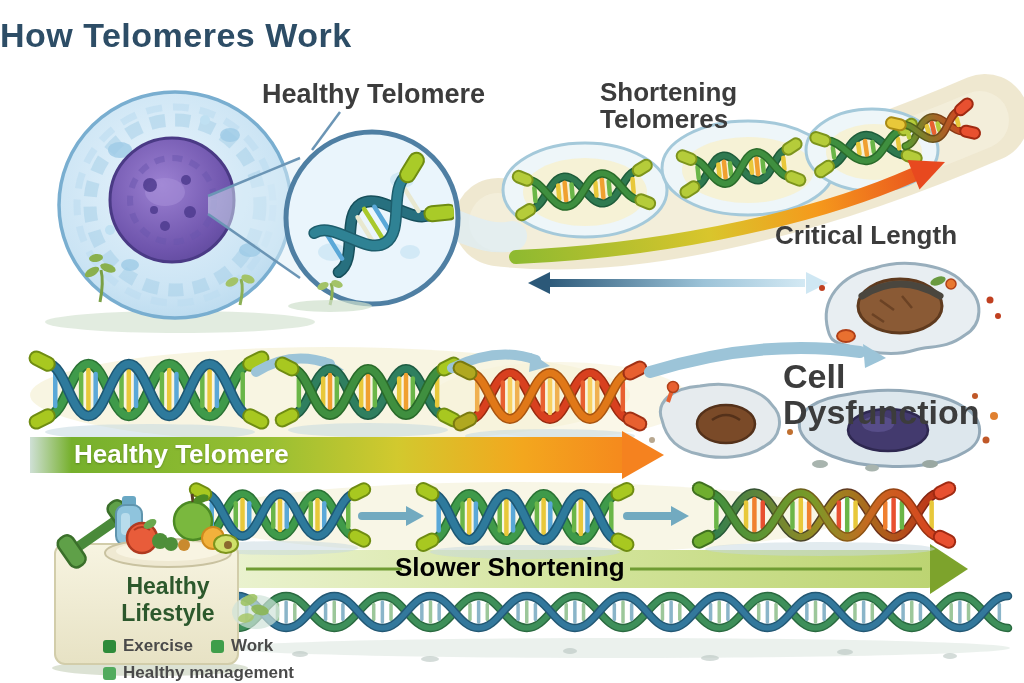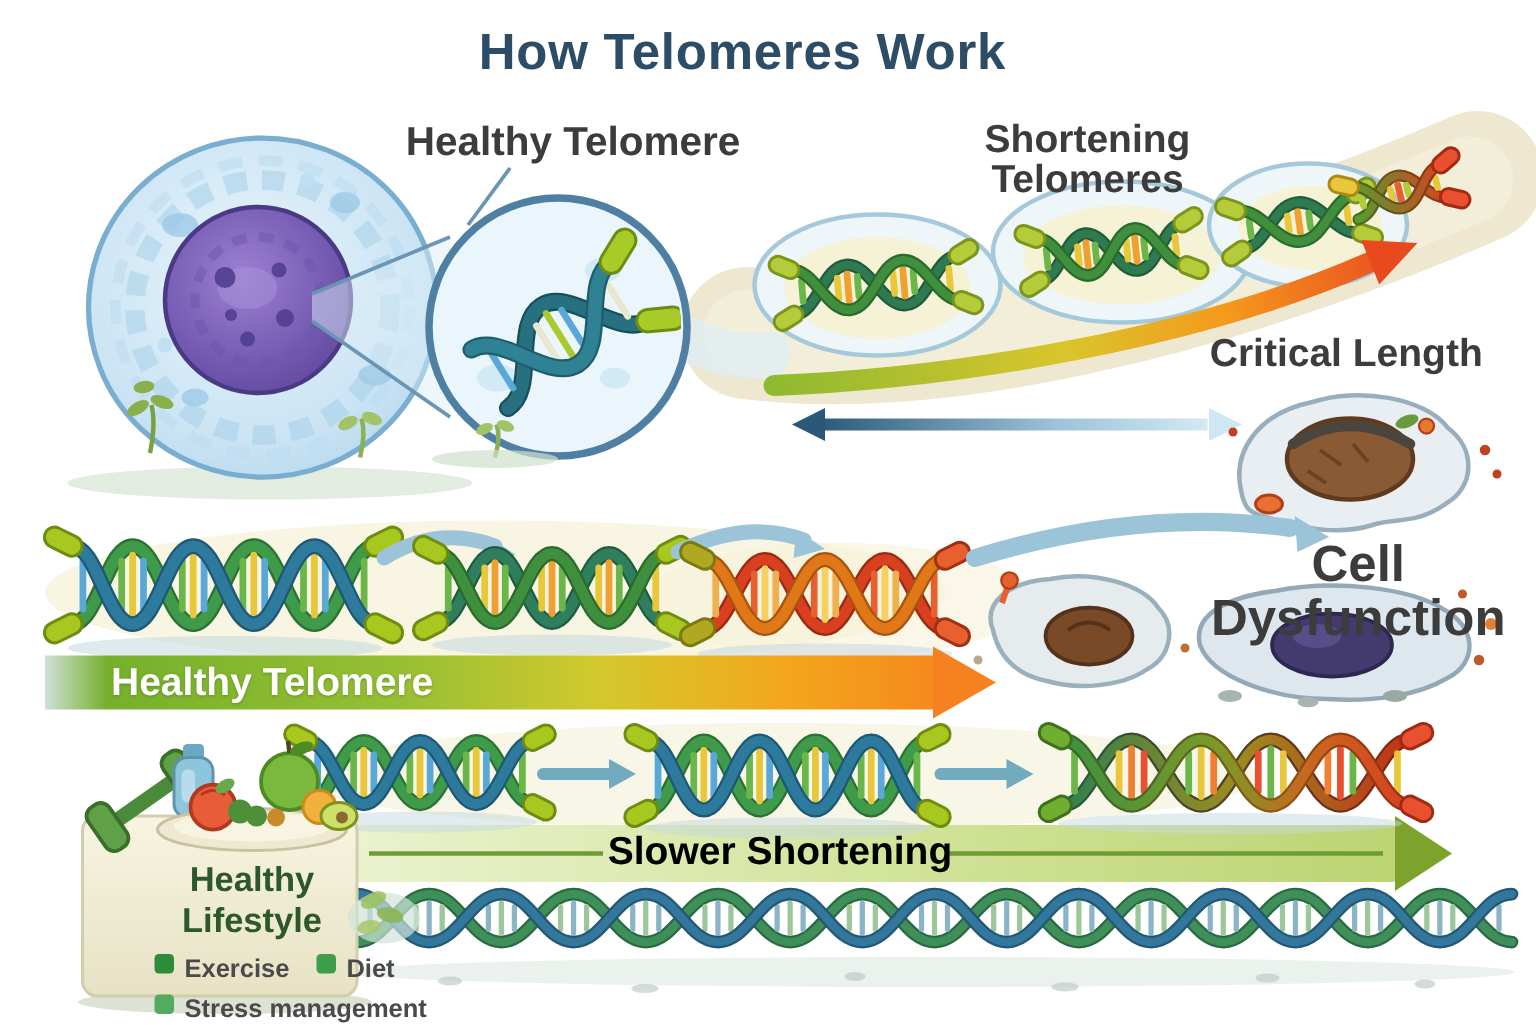--- a/index.html
+++ b/index.html
@@ -1,32 +1,32 @@
 <!DOCTYPE html>
 <html><head>
 <meta charset="utf-8">
 <style>
   html,body{margin:0;padding:0;background:#fff;}
   #stage{position:relative;width:1024px;height:683px;overflow:hidden;background:#fff;
          font-family:"Liberation Sans",sans-serif;}
   #scene{position:absolute;left:0;top:0;}
-  .label{position:absolute;font-weight:bold;color:#3c3c3c;text-align:center;line-height:1.05;}
+  .label{position:absolute;font-weight:bold;color:#3c3c3c;text-align:left;line-height:1.05;}
   .title{left:0;top:18px;width:990px;font-size:34px;color:#2d4d66;letter-spacing:.5px;}
   .lbl-healthy-top{left:262px;top:80px;width:240px;font-size:27px;}
   .lbl-shortening{left:600px;top:79px;width:250px;font-size:26px;}
   .lbl-critical{left:775px;top:222px;width:245px;font-size:26px;}
   .lbl-dysfunction{left:783px;top:359px;width:245px;font-size:34px;}
   .banner-text{left:74px;top:441px;font-size:26px;color:#ffffff;text-align:left;
                text-shadow:0 1px 2px rgba(60,90,20,.45);}
   .slower-text{left:395px;top:554px;width:250px;font-size:26px;color:#000000;}
   .lifebox-text{position:absolute;left:55px;top:573px;width:154px;color:#2c582c;padding-left:36px;}
   .lifebox-title{font-size:23px;font-weight:bold;text-align:center;}
   .legend{margin:9px 0 0 12px;font-size:17px;font-weight:bold;color:#4a4a4a;}
   .legend-row{display:flex;align-items:center;gap:18px;margin-bottom:7px;}
-  .legend-item{display:flex;align-items:flex-start;gap:7px;white-space:nowrap;}
+  .legend-item{display:flex;align-items:center;gap:7px;white-space:nowrap;}
   .swatch{width:13px;height:13px;border-radius:3px;flex:0 0 auto;}
 </style>
 </head>
 <body>
 
 <div id="stage">
 
 <svg id="scene" width="1024" height="683" viewBox="0 0 1024 683">
   <defs>
     <radialGradient id="gCell" cx="45%" cy="40%" r="70%">
@@ -627,25 +627,25 @@
 <div class="lifebox-text">
   <div class="lifebox-title">Healthy Lifestyle</div>
   <div class="legend">
     <div class="legend-row">
       <span class="legend-item">
         <span class="swatch" style="background: rgb(46, 139, 58);"></span>
         <span>Exercise</span>
       </span>
       <span class="legend-item">
         <span class="swatch" style="background: rgb(63, 158, 74);"></span>
-        <span>Diet</span>
+        <span>Work</span>
       </span>
     </div>
     <div class="legend-row">
       <span class="legend-item">
         <span class="swatch" style="background: rgb(82, 171, 94);"></span>
-        <span>Stress management</span>
+        <span>Healthy management</span>
       </span>
     </div>
   </div>
 </div>
 
 </div>
 
 </body></html>

